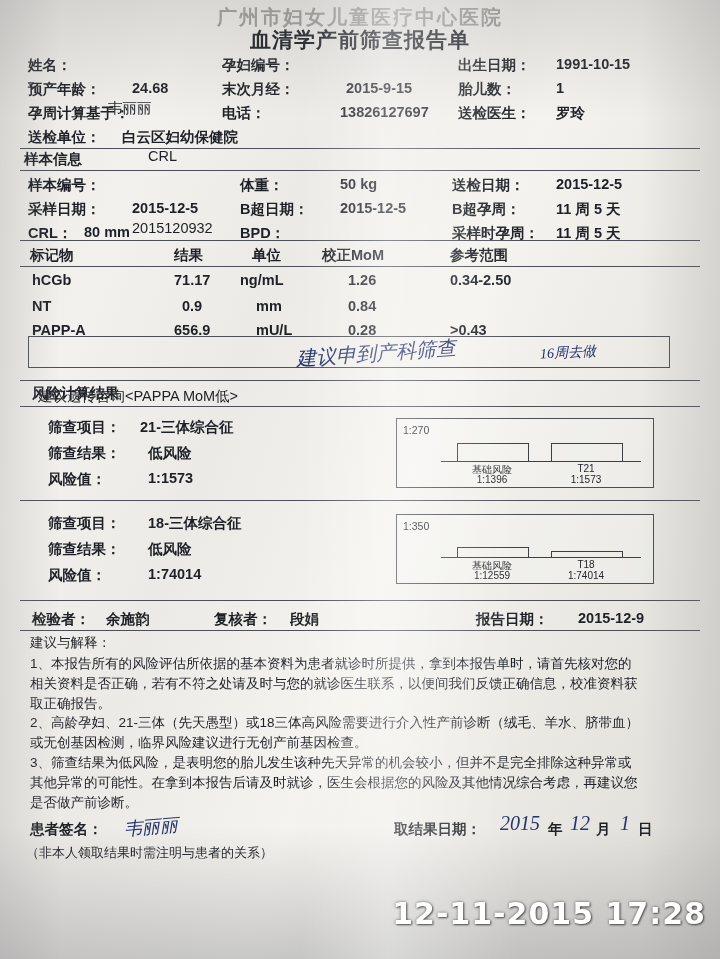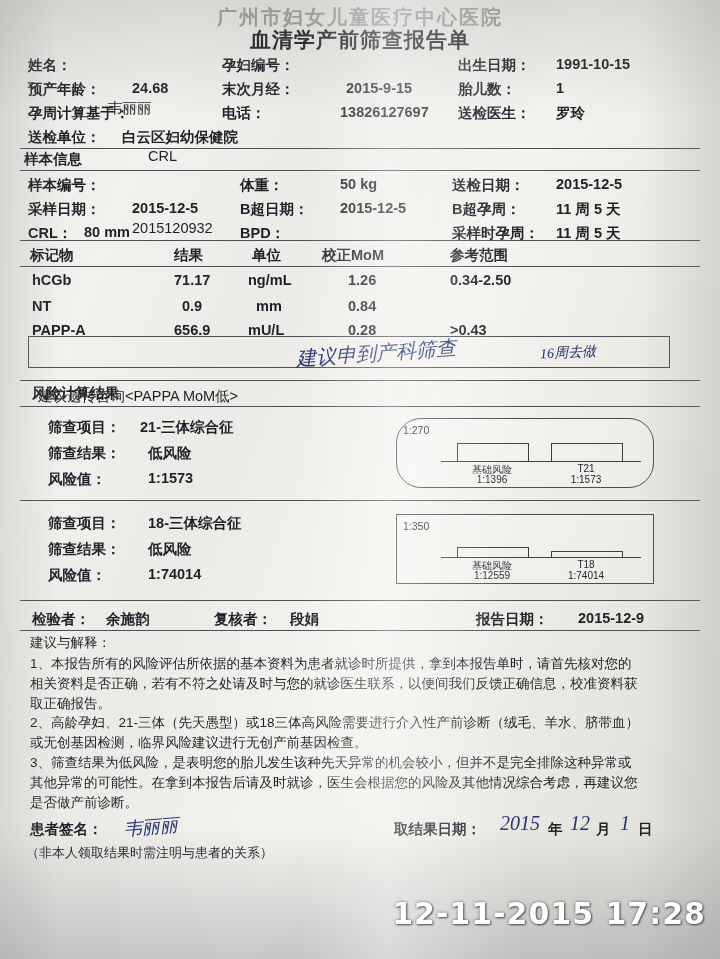--- a/index.html
+++ b/index.html
@@ -234,53 +234,53 @@
   <div class="lbl" style="left:30px; top:246px;">标记物</div>
   <div class="lbl" style="left:174px; top:246px;">结果</div>
   <div class="lbl" style="left:252px; top:246px;">单位</div>
   <div class="lbl" style="left:322px; top:246px;">校正MoM</div>
   <div class="lbl" style="left:450px; top:246px;">参考范围</div>
 
   <div class="hline" style="left:20px; top:266px; width:680px;"></div>
 
   <div class="val" style="left:32px; top:272px;">hCGb</div>
   <div class="val" style="left:174px; top:272px;">71.17</div>
-  <div class="val" style="left:248px; top:272px;">ng/mL</div>
+  <div class="val" style="left:240px; top:272px;">ng/mL</div>
   <div class="val" style="left:348px; top:272px;">1.26</div>
   <div class="val" style="left:450px; top:272px;">0.34-2.50</div>
 
   <div class="val" style="left:32px; top:298px;">NT</div>
   <div class="val" style="left:182px; top:298px;">0.9</div>
   <div class="val" style="left:256px; top:298px;">mm</div>
   <div class="val" style="left:348px; top:298px;">0.84</div>
   <div class="val" style="left:450px; top:298px;"></div>
 
   <div class="val" style="left:32px; top:322px;">PAPP-A</div>
   <div class="val" style="left:174px; top:322px;">656.9</div>
-  <div class="val" style="left:248px; top:322px;">mU/L</div>
+  <div class="val" style="left:256px; top:322px;">mU/L</div>
   <div class="val" style="left:348px; top:322px;">0.28</div>
   <div class="val" style="left:450px; top:322px;">&gt;0.43</div>
 
   <div class="box" style="left:28px; top:336px; width:640px; height:30px;"></div>
   <div class="val b" style="left:38px; top:343px;">建议遗传咨询&lt;PAPPA MoM低&gt;</div>
   <div class="hand ink" style="left:296px; top:340px; font-size:20px; transform:rotate(-4deg);">建议申到产科筛查</div>
   <div class="hand ink" style="left:540px; top:344px; font-size:14px; transform:rotate(-3deg);">16周去做</div>
 
   <div class="hline" style="left:20px; top:380px; width:680px;"></div>
   <div class="sec-label" style="left:32px; top:384px;">风险计算结果</div>
   <div class="hline" style="left:20px; top:406px; width:680px;"></div>
 
   <div class="lbl" style="left:48px; top:418px;">筛查项目：</div>
   <div class="val" style="left:140px; top:418px;">21-三体综合征</div>
   <div class="lbl" style="left:48px; top:444px;">筛查结果：</div>
   <div class="val" style="left:148px; top:444px;">低风险</div>
   <div class="lbl" style="left:48px; top:470px;">风险值：</div>
   <div class="val" style="left:148px; top:470px;">1:1573</div>
 
-  <div class="chart" style="left:396px; top:418px; width:256px; height:68px;border-radius:25px;">
+  <div class="chart" style="left:396px; top:418px; width:256px; height:68px;">
     <div class="axis-lbl">1:270</div>
     <div class="baseline" style="left:44px; top:42px; width:200px;"></div>
     <div class="bar" style="left:60px; top:24px; width:70px; height:18px;"></div>
     <div class="bar" style="left:154px; top:24px; width:70px; height:18px;"></div>
     <div class="cap" style="left:60px; top:44px; width:70px;">基础风险</div>
     <div class="cap" style="left:154px; top:44px; width:70px;">T21</div>
     <div class="cap" style="left:60px; top:55px; width:70px;">1:1396</div>
     <div class="cap" style="left:154px; top:55px; width:70px;">1:1573</div>
   </div>
 

